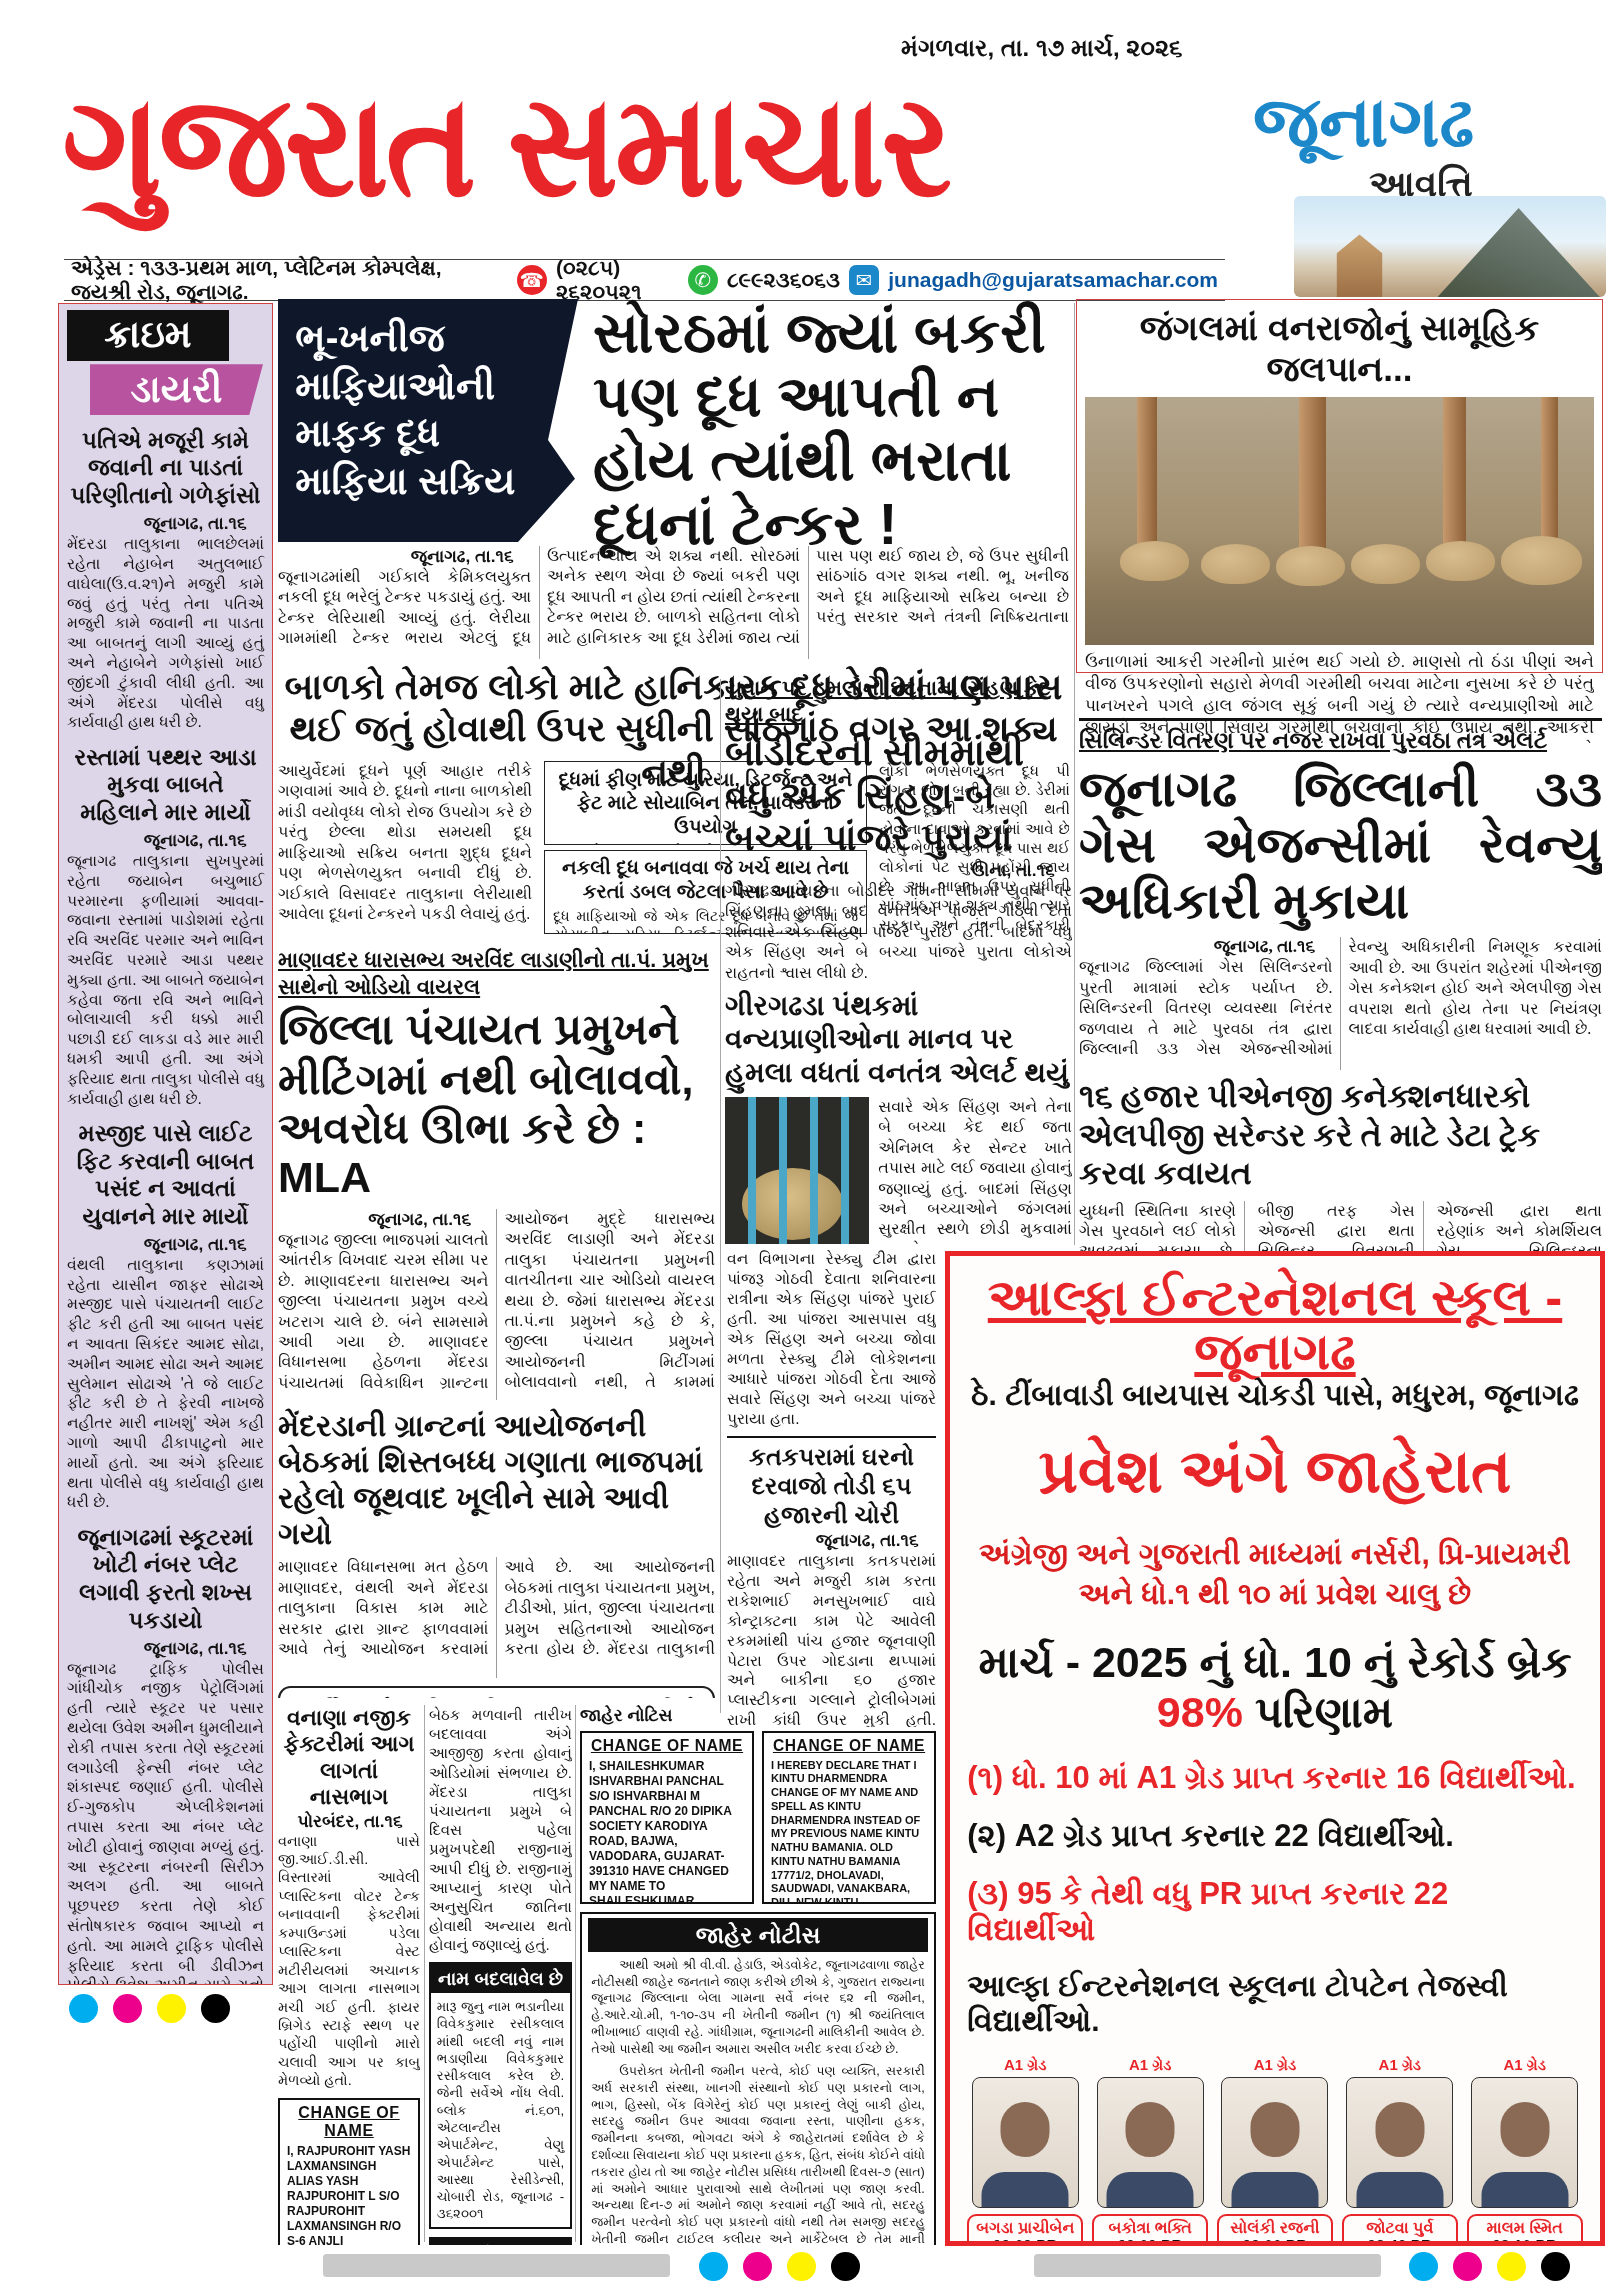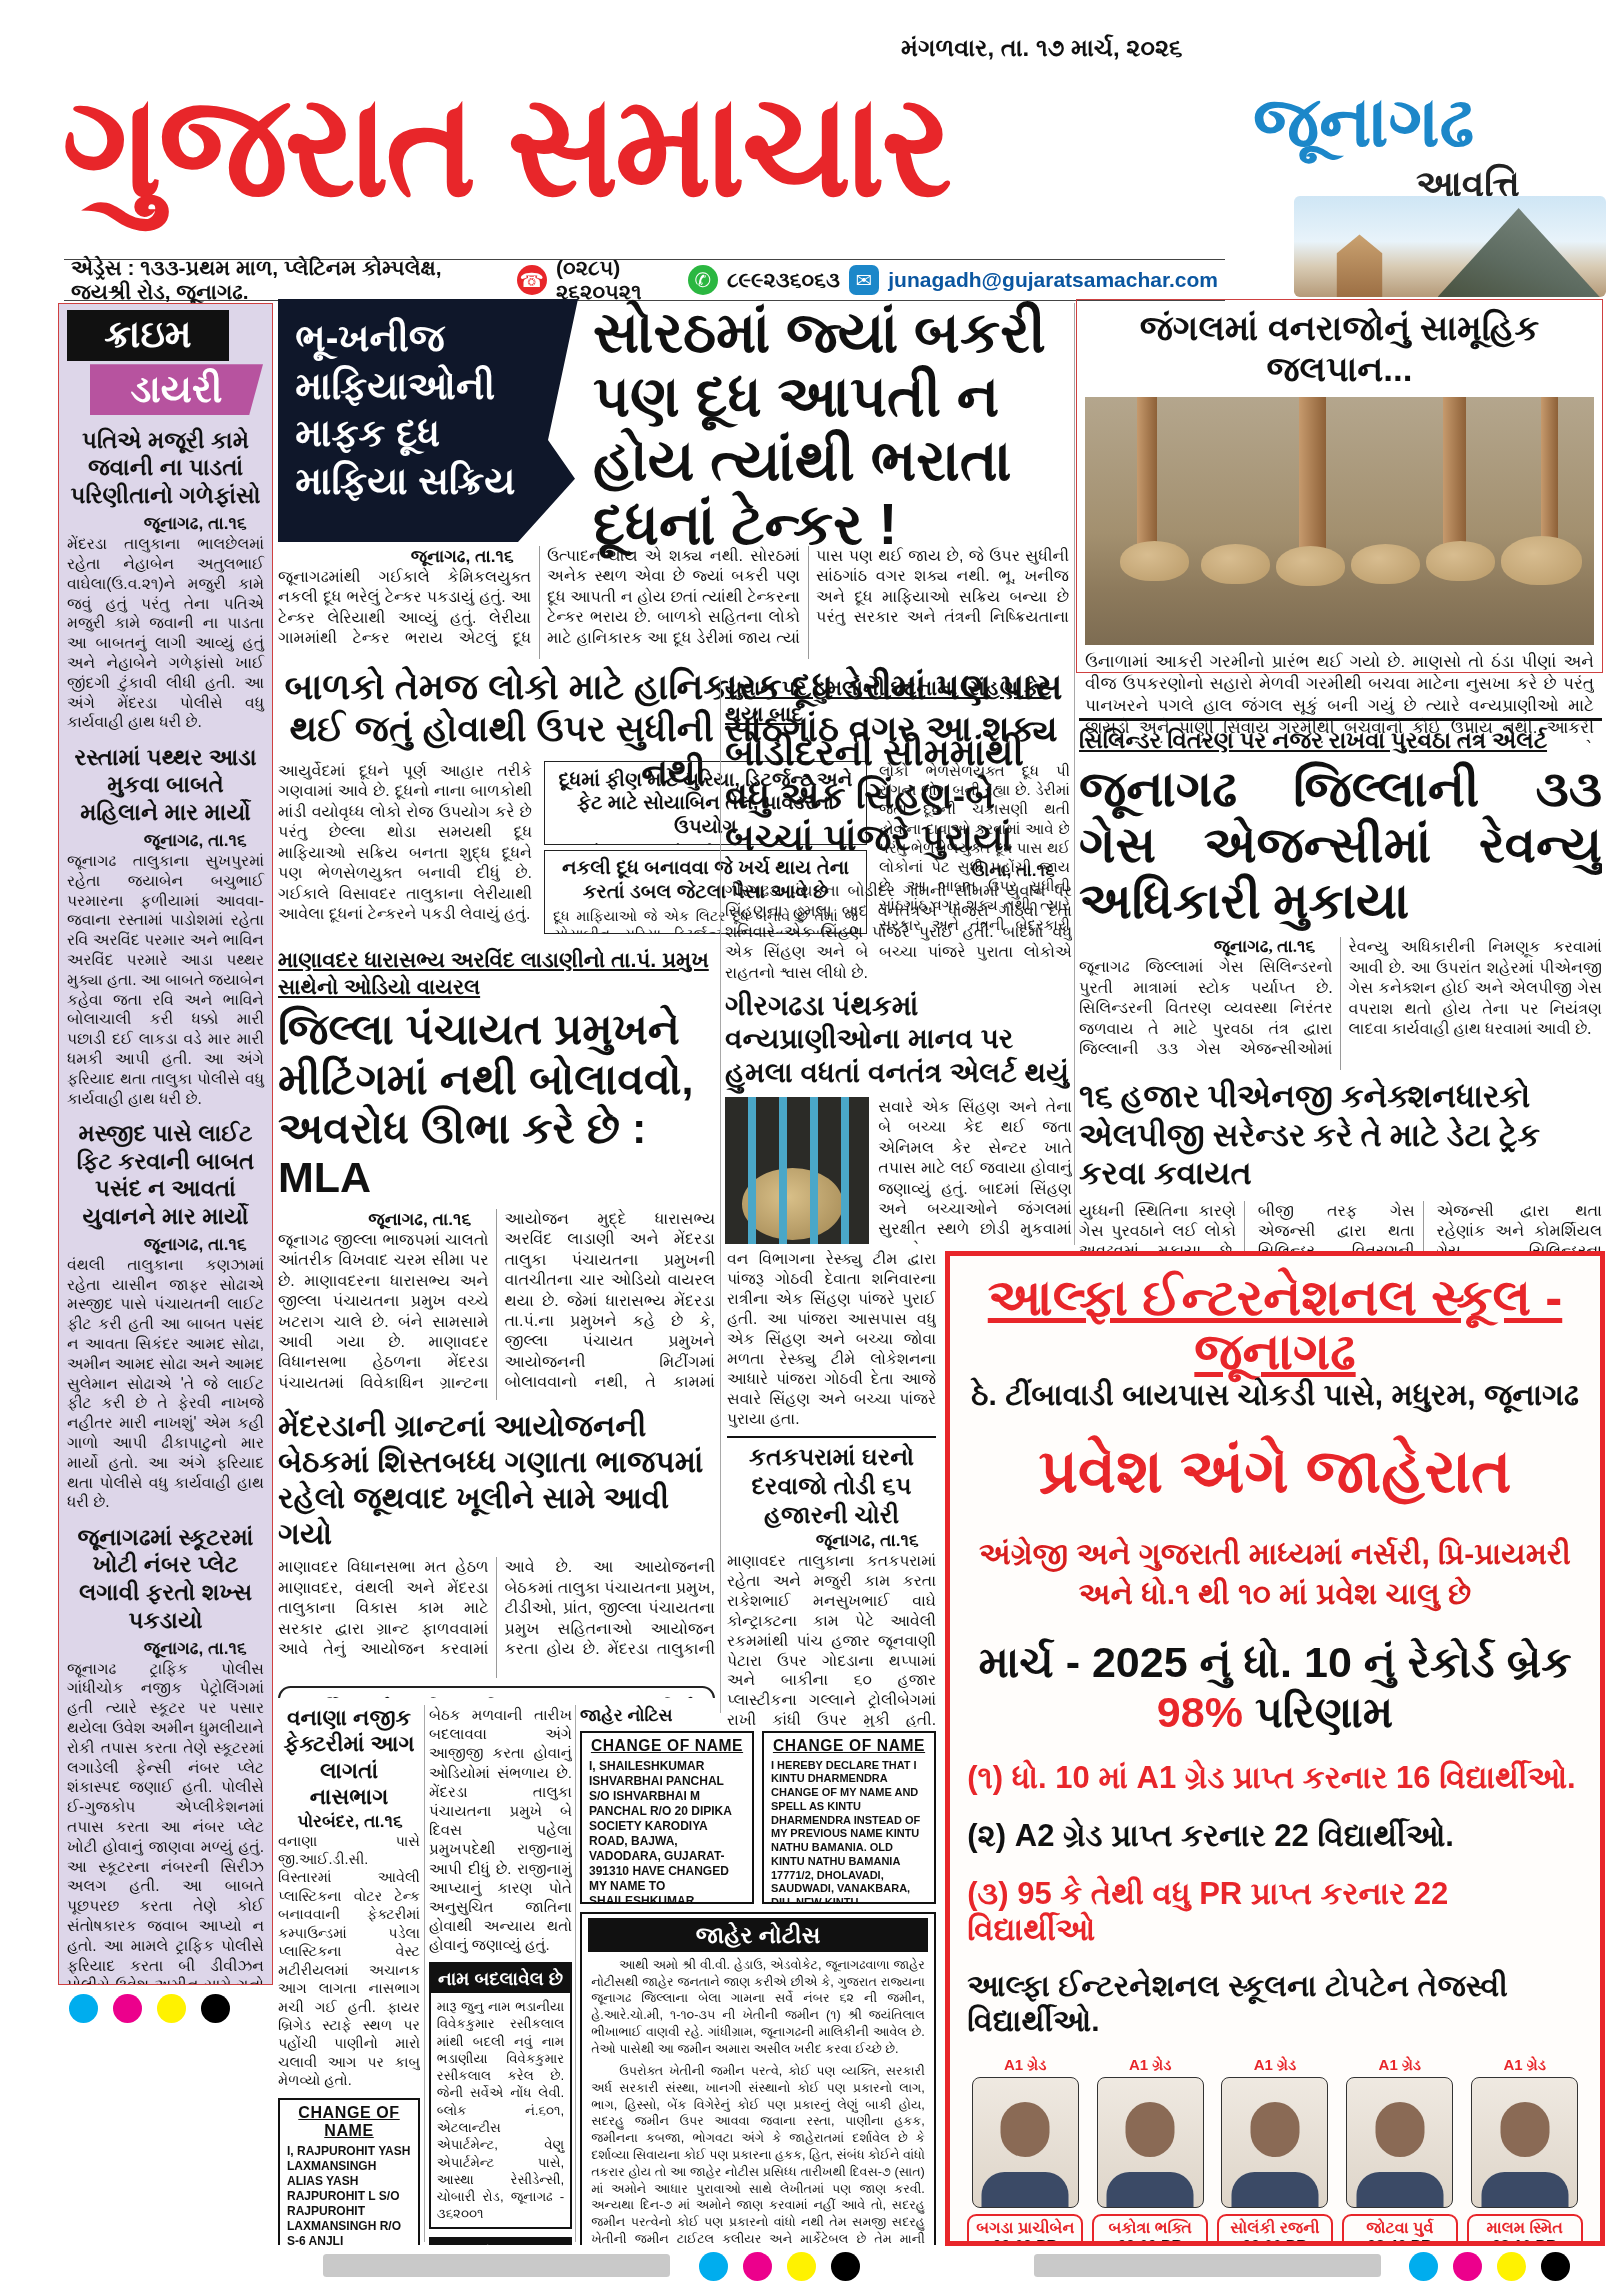--- a/index.html
+++ b/index.html
@@ -125,21 +125,21 @@
   .vline{width:1.2px;background:#a8a8a8;}
 </style>
 </head>
 <body>
 
 <div id="page">
 
   <div class="abs dateline-top ctr" style="left:901px;top:34px;width:462px;">મંગળવાર, તા. ૧૭ માર્ચ, ૨૦૨૬</div>
   <div class="abs masthead" style="left:62px;top:74px;">ગુજરાત સમાચાર</div>
   <div class="abs edname" style="left:1253px;top:87px;width:347px;">જૂનાગઢ</div>
-  <div class="abs edlabel" style="left:1416px;top:163px;">આવૃત્તિ</div>
+  <div class="abs edlabel" style="left:1369px;top:163px;">આવૃત્તિ</div>
   <div class="abs girnar" style="left:1294px;top:196px;width:312px;height:101px;">
     <div class="peak"></div>
     <div class="temple"></div>
   </div>
   <div class="abs addrbar" style="left:64px;top:259px;width:1161px;height:42px;">
     <span>એડ્રેસ : ૧૩૩-પ્રથમ માળ, પ્લેટિનમ કોમ્પલેક્ષ, જયશ્રી રોડ, જૂનાગઢ.</span>
     <span class="ico phone">☎</span>
     <span>(૦૨૮૫) ૨૬૨૦૫૨૧</span>
     <span class="ico wa">✆</span>
     <span>૮૯૯૨૩૬૦૬૩</span>

